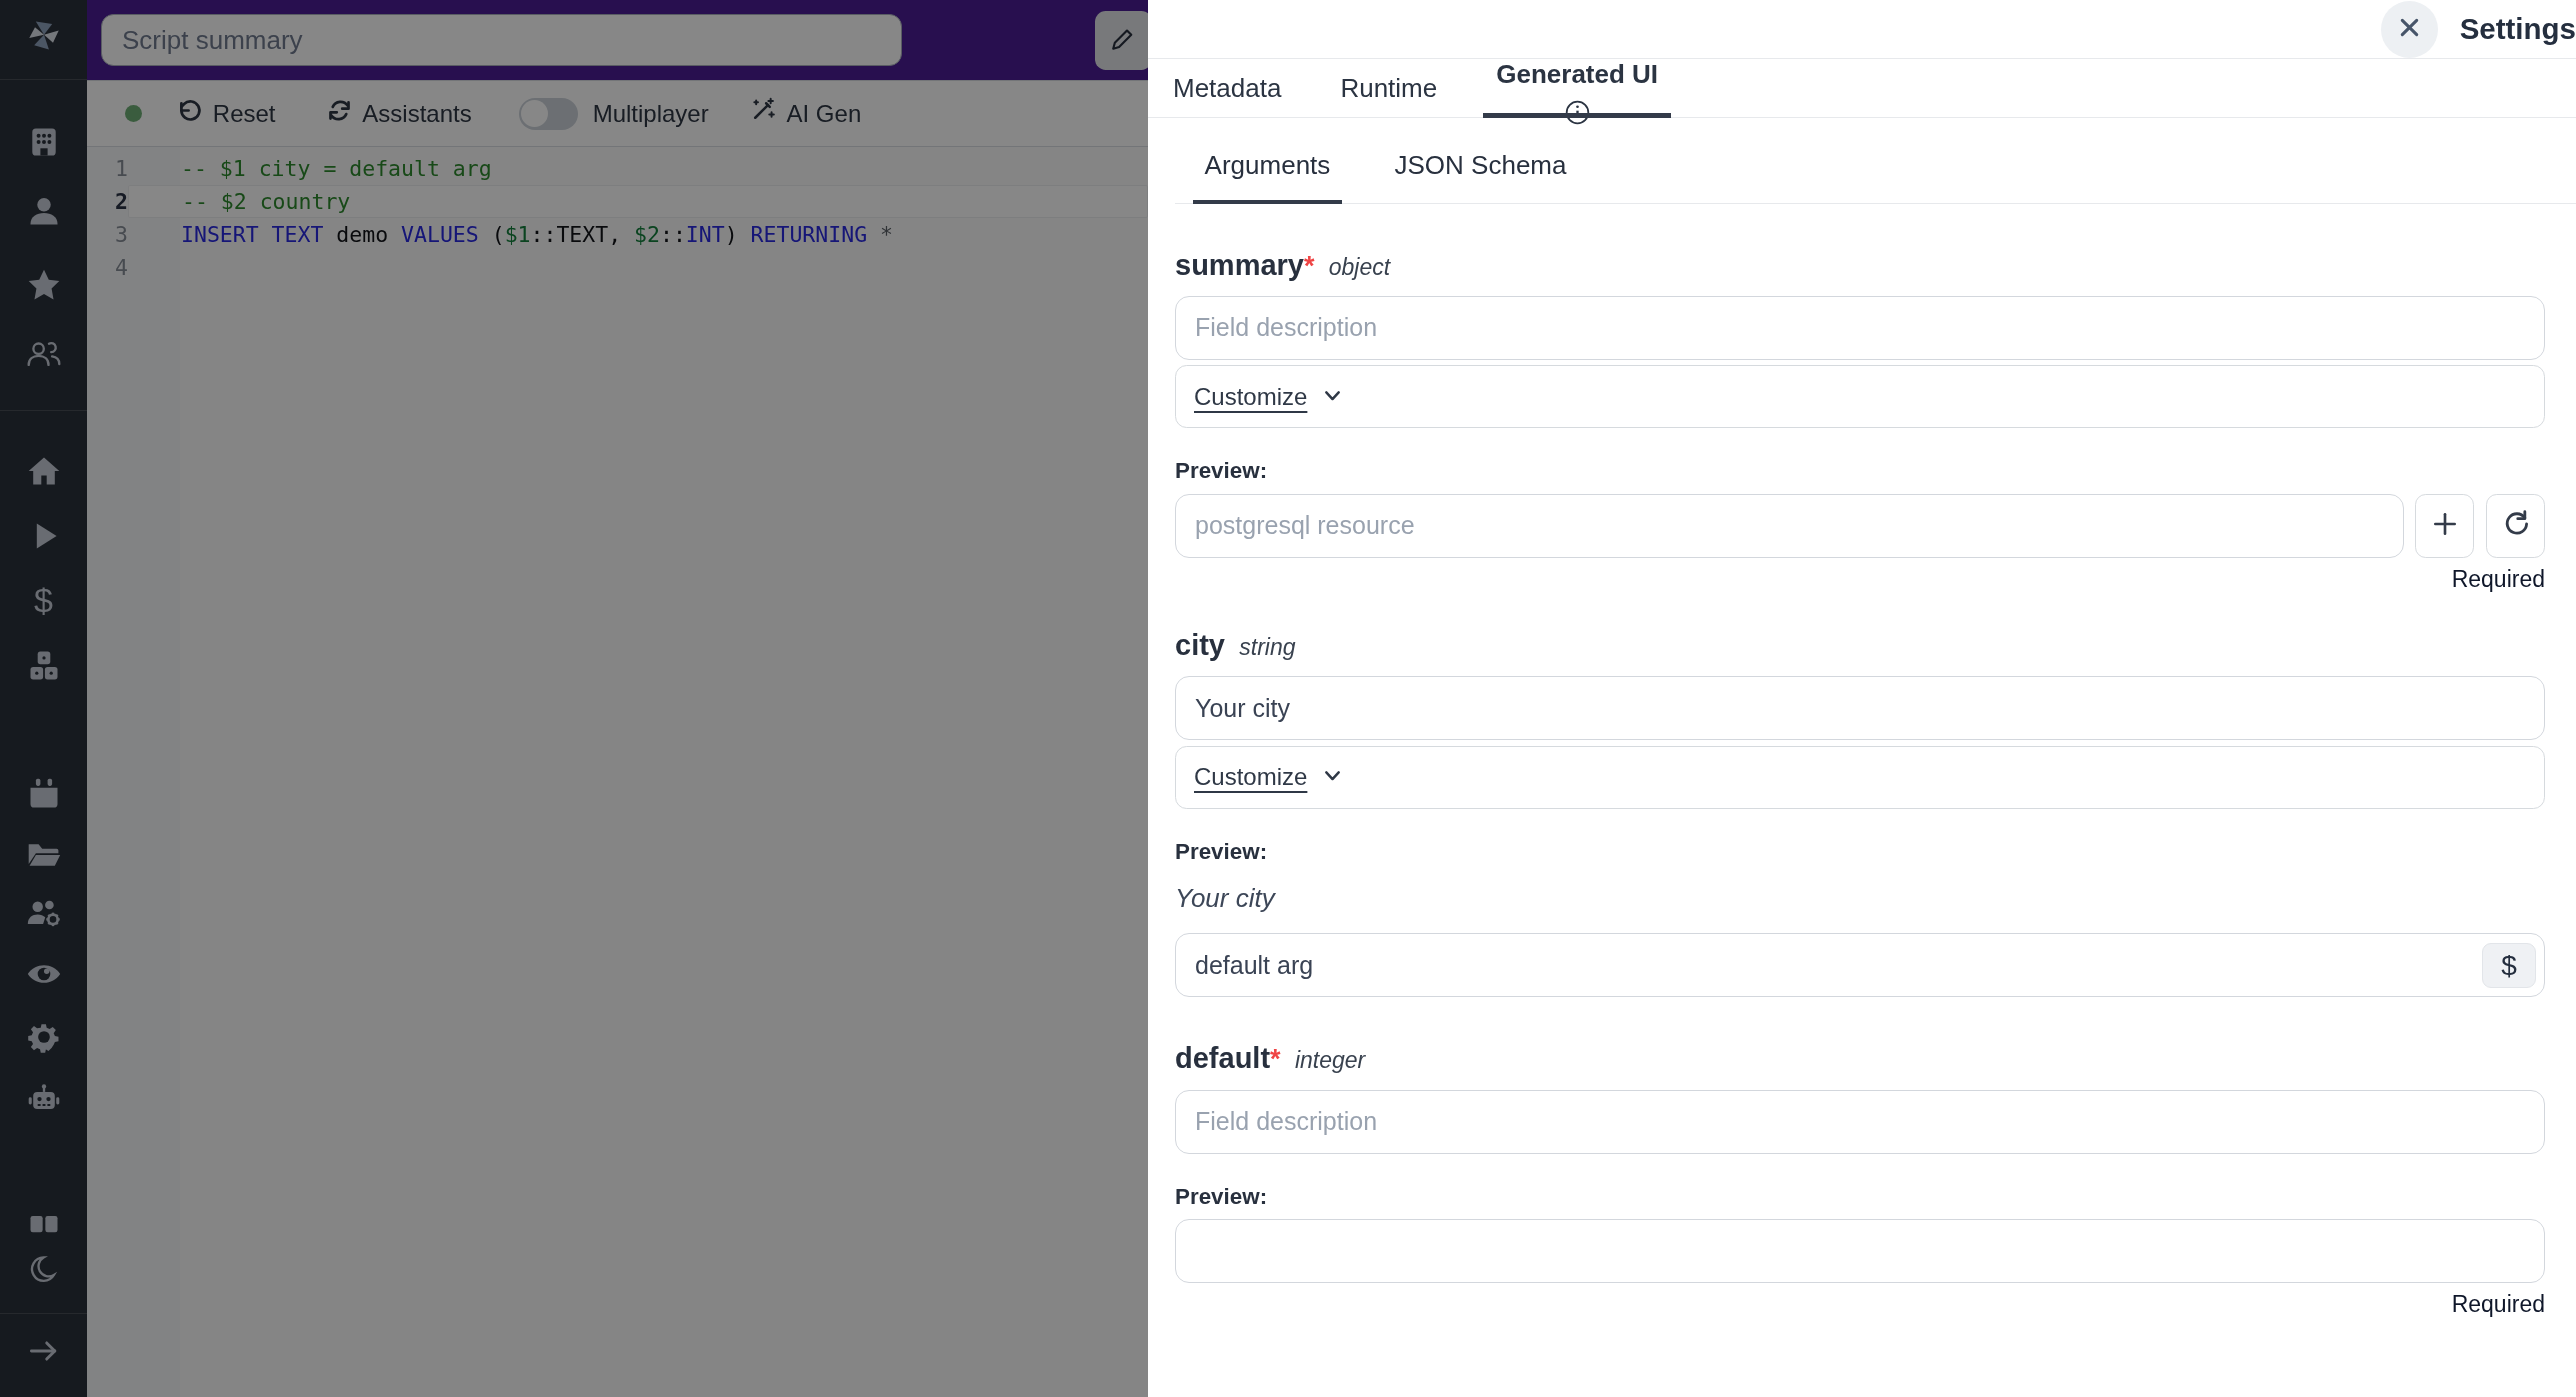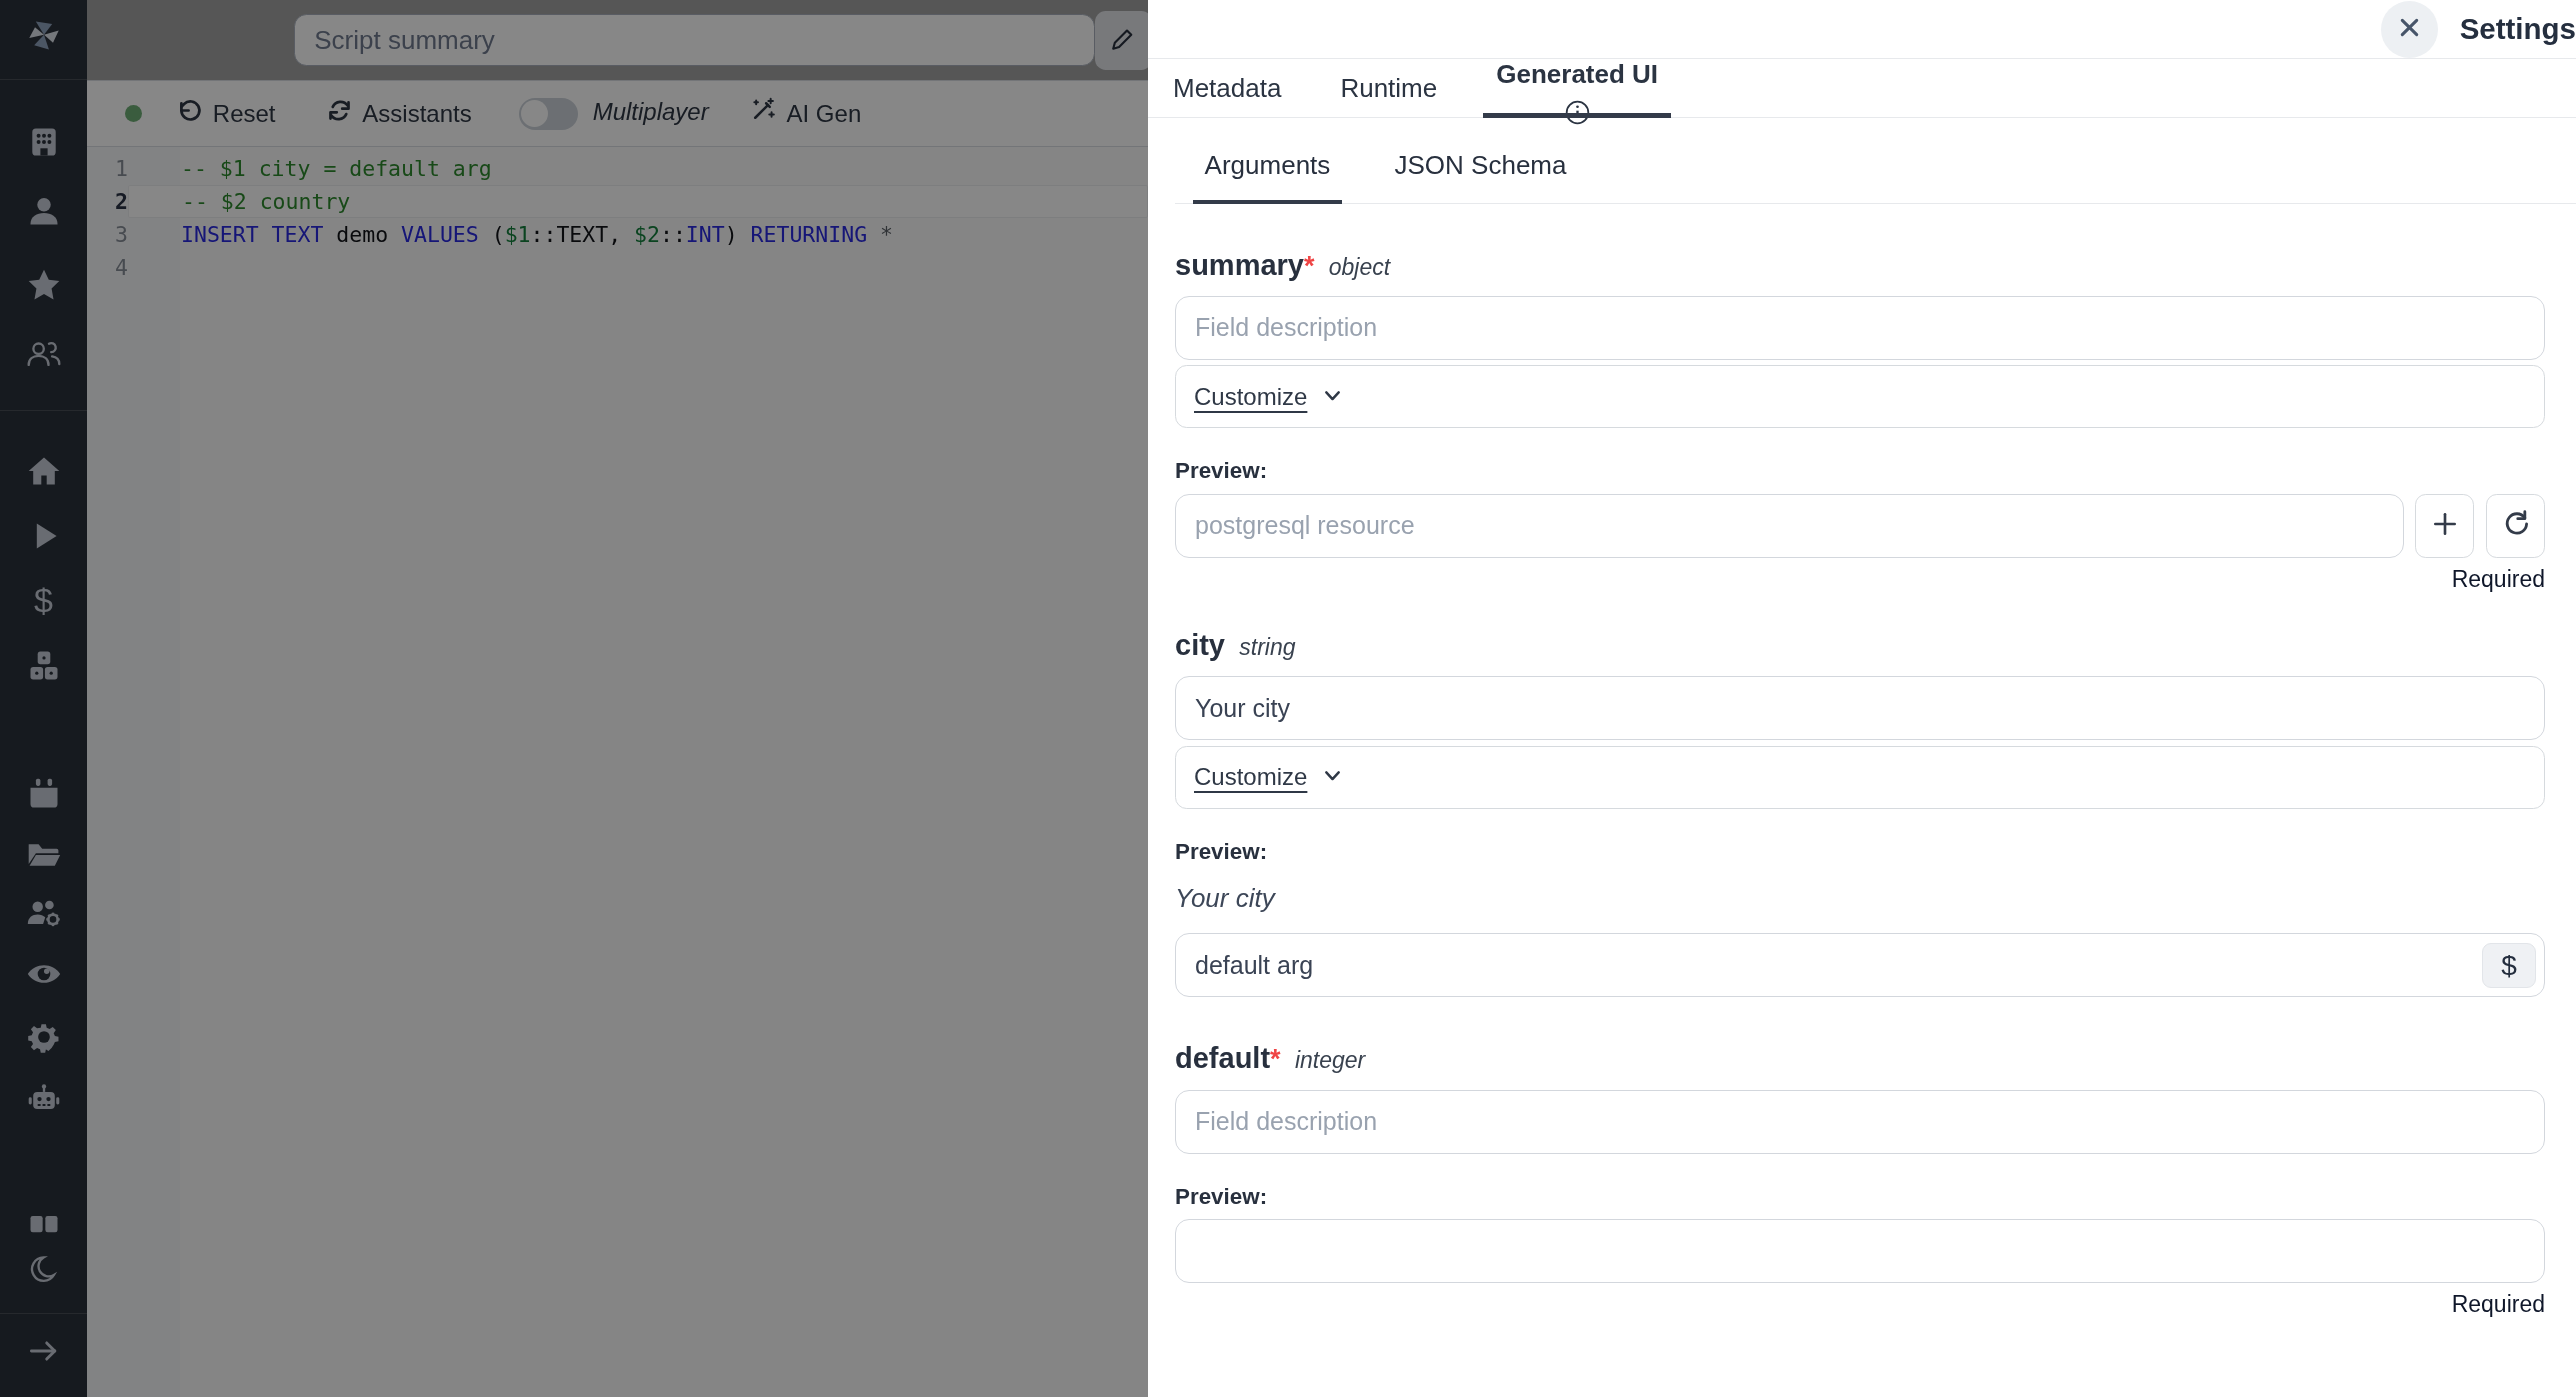--- a/index.html
+++ b/index.html
@@ -12,37 +12,37 @@
              background:#2b313b; z-index:1; }
   .sitem { position:absolute; left:0; width:87px; display:flex; justify-content:center;
            align-items:center; height:39px; cursor:pointer; }
   .sdivider { position:absolute; left:0; width:87px; height:0.9px; background:rgba(255,255,255,0.14); }
   .sicon { width:36px; height:36px; display:flex; align-items:center; justify-content:center; }
   .sicon svg { display:block; }
   .sglyph { font-size:34px; color:#c6cdd7; line-height:1; }
 
   
   .main { position:absolute; left:87px; top:0; width:1061px; height:100%; background:#fbfbfc; z-index:1; }
-  .topbar { height:81px; background:#a3a3a3; border-bottom:0.9px solid #d9dde2;
-            display:flex; align-items:center; justify-content:flex-end; padding:0 0 0 14.3px; }
+  .topbar { height:81px; background:#4c1d95; border-bottom:0.9px solid #d9dde2;
+            display:flex; align-items:center; justify-content:space-between; padding:0 0 0 14.3px; }
   .summary-input { width:801px; height:52px; border:1.8px solid #a8afbb; border-radius:12.5px;
                    font-size:26px; padding:0 19.7px; color:#3a4354; outline:none; background:#fff;
                    font-family:"Liberation Sans", sans-serif; }
   .summary-input::placeholder { color:#717c90; opacity:1; }
   .pencil-btn { width:57px; height:59px; background:#e2e4e9; border:none; border-radius:10.7px;
                 display:flex; align-items:center; justify-content:center; margin-right:-3.6px; cursor:pointer; }
 
   .toolbar { height:66px; background:#fff; border-bottom:0.9px solid #d9dde2;
              display:flex; align-items:center; padding-left:38px; }
   .status-dot { width:17px; height:17px; border-radius:50%; background:#6fae76; }
   .tbtn { display:flex; align-items:center; gap:9.8px; background:none; border:none;
           font-size:24px; font-weight:500; color:#2f3744; cursor:pointer;
           font-family:"Liberation Sans", sans-serif; }
   .tb-reset { margin-left:34px; } .tb-assist { margin-left:50px; }
-  .toggle-wrap { display:flex; align-items:flex-start; gap:15px; margin-left:47px;font-style:italic; }
+  .toggle-wrap { display:flex; align-items:center; gap:15px; margin-left:47px; }
   .toggle { width:59px; height:32px; border-radius:16px; background:#ccd2da; position:relative;
             border:none; cursor:pointer; }
   .toggle .knob { position:absolute; left:2.7px; top:2.7px; width:27px; height:27px;
                   border-radius:50%; background:#fff; }
   .toggle-label { font-size:24px; font-weight:500; color:#2f3744; }
   .tb-aigen { margin-left:39px; }
 
   .editor { position:relative; height:1250px; }
   .gutter-bg { position:absolute; left:0; top:0; width:93px; height:100%; background:#f6f7f9; }
   .code-lines { position:relative; padding-top:5.4px; }

